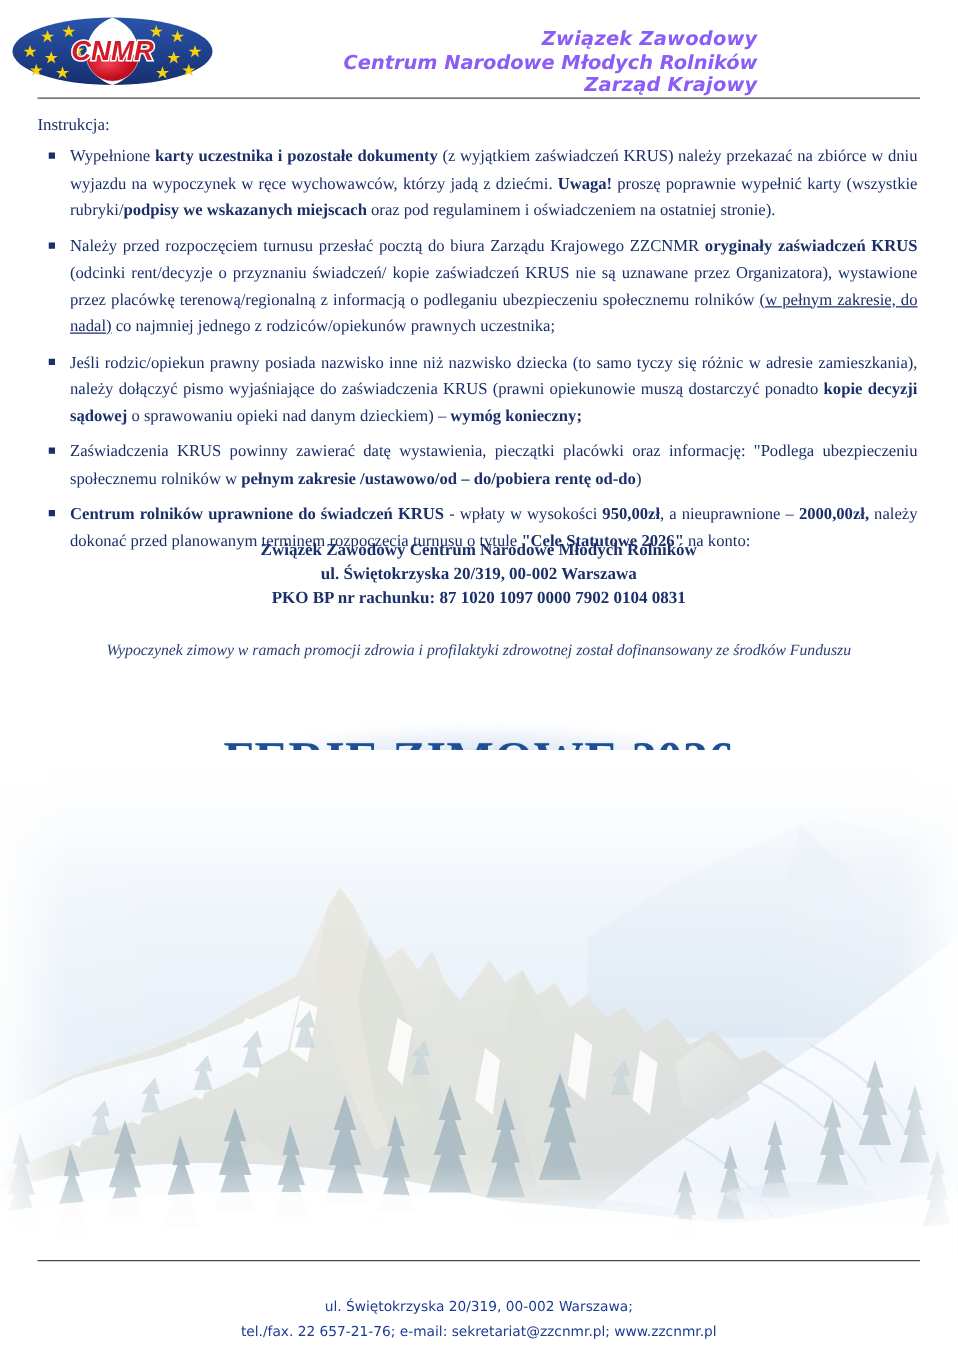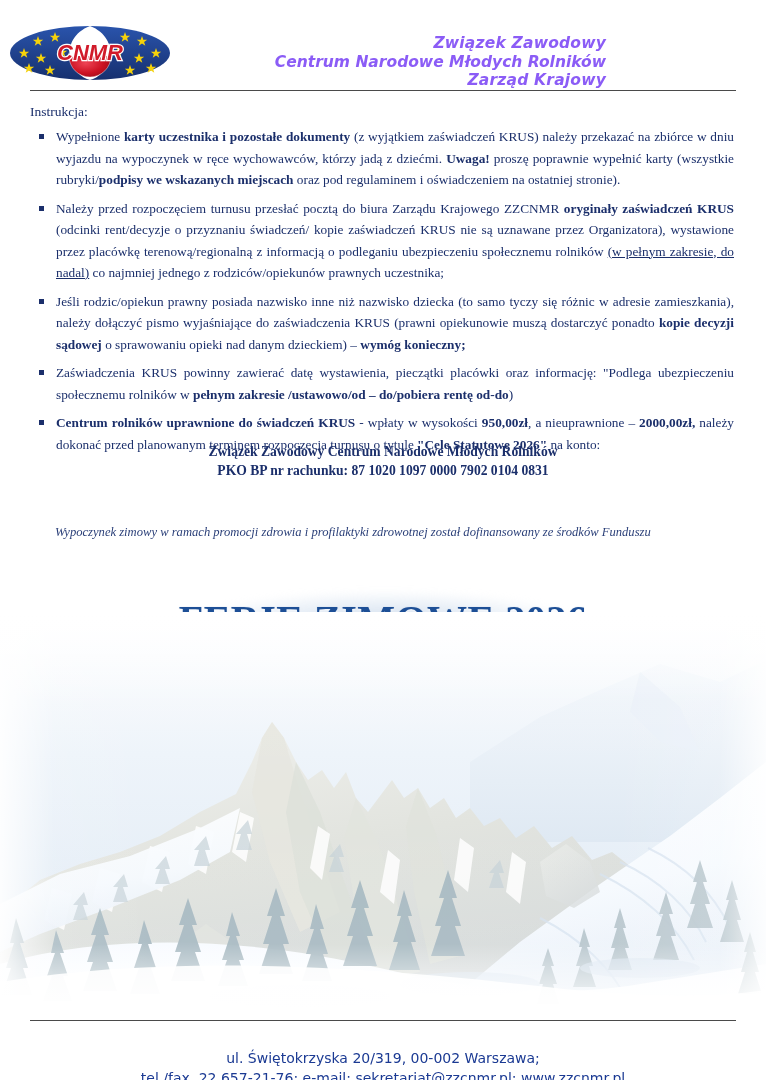--- a/index.html
+++ b/index.html
@@ -13,21 +13,20 @@
     overflow:hidden;
   }
   .page{position:relative;width:766px;height:1080px;}
 
   
   .header{
     position:relative;
     height:74px;
     display:flex;
     align-items:flex-start;
-    margin-top:12px;
   }
   .logo-wrap{
     position:absolute;
     left:8px; top:10px;
     width:165px; height:62px;
   }
   .logo-svg{display:block;width:165px;height:62px;}
   .org-title{
     position:absolute;
     left:186px; top:22px;
@@ -99,20 +98,21 @@
     line-height:19px;
     color:#1b2f6b;
     font-family:Liberation Serif, serif;
   }
 
   
   .funding{
     position:absolute;
     left:55px; top:508px;
     width:656px;
+    text-align:center;
     font-style:italic;
     font-size:12.6px;
     line-height:24px;
     color:#2a3f78;
   }
 
   
   .title-zone{
     position:absolute;
     left:0; top:570px;
@@ -161,21 +161,21 @@
     pointer-events:none;
   }
 
   
   .footer{
     position:absolute;
     left:0; top:1036px;
     width:766px;
     text-align:center;
     font-family:"DejaVu Sans","Liberation Sans",sans-serif;
-    font-size:14px;
+    font-size:11px;
     line-height:20px;
     color:#1b3a93;
   }
 </style>
 </head>
 <body>
 
 <div class="page">
 
   <div class="header">
@@ -245,20 +245,21 @@
         <li><span>Wypełnione </span><span class="b">karty uczestnika i pozostałe dokumenty</span><span> (z wyjątkiem zaświadczeń KRUS) należy przekazać na zbiórce w dniu wyjazdu na wypoczynek w ręce wychowawców, którzy jadą z dziećmi. </span><span class="b">Uwaga!</span><span> proszę poprawnie wypełnić karty (wszystkie rubryki/</span><span class="b">podpisy we wskazanych miejscach</span><span> oraz pod regulaminem i oświadczeniem na ostatniej stronie).</span></li>
         <li><span>Należy przed rozpoczęciem turnusu przesłać pocztą do biura Zarządu Krajowego ZZCNMR </span><span class="b">oryginały zaświadczeń KRUS</span><span> (odcinki rent/decyzje o przyznaniu świadczeń/ kopie zaświadczeń KRUS nie są uznawane przez Organizatora), wystawione przez placówkę terenową/regionalną z informacją o podleganiu ubezpieczeniu społecznemu rolników </span><span class="u">(w pełnym zakresie, do nadal)</span><span> co najmniej jednego z rodziców/opiekunów prawnych uczestnika;</span></li>
         <li><span>Jeśli rodzic/opiekun prawny posiada nazwisko inne niż nazwisko dziecka (to samo tyczy się różnic w adresie zamieszkania), należy dołączyć pismo wyjaśniające do zaświadczenia KRUS (prawni opiekunowie muszą dostarczyć ponadto </span><span class="b">kopie decyzji sądowej</span><span> o sprawowaniu opieki nad danym dzieckiem) – </span><span class="b">wymóg konieczny;</span></li>
         <li><span>Zaświadczenia KRUS powinny zawierać datę wystawienia, pieczątki placówki oraz informację: "Podlega ubezpieczeniu społecznemu rolników w </span><span class="b">pełnym zakresie /ustawowo/od – do/pobiera rentę od-do</span><span>)</span></li>
         <li><span class="b">Centrum rolników uprawnione do świadczeń KRUS</span><span> - wpłaty w wysokości </span><span class="b">950,00zł</span><span>, a nieuprawnione – </span><span class="b">2000,00zł,</span><span> należy dokonać przed planowanym terminem rozpoczecia turnusu o tytule </span><span class="b">"Cele Statutowe 2026"</span><span> na konto:</span></li>
       </ul>
   </div>
 
   <div class="bank">
     <div>Związek Zawodowy Centrum Narodowe Młodych Rolników</div>
+    <div>ul. Świętokrzyska 20/319, 00-002 Warszawa</div>
     <div>PKO BP nr rachunku: 87 1020 1097 0000 7902 0104 0831</div>
   </div>
 
   <div class="funding">
     <div>Wypoczynek zimowy w ramach promocji zdrowia i profilaktyki zdrowotnej został dofinansowany ze środków Funduszu</div>
   </div>
 
   <div class="title-zone">
     <div class="title-haze"></div>
     <span class="title-text">FERIE ZIMOWE 2026</span>

